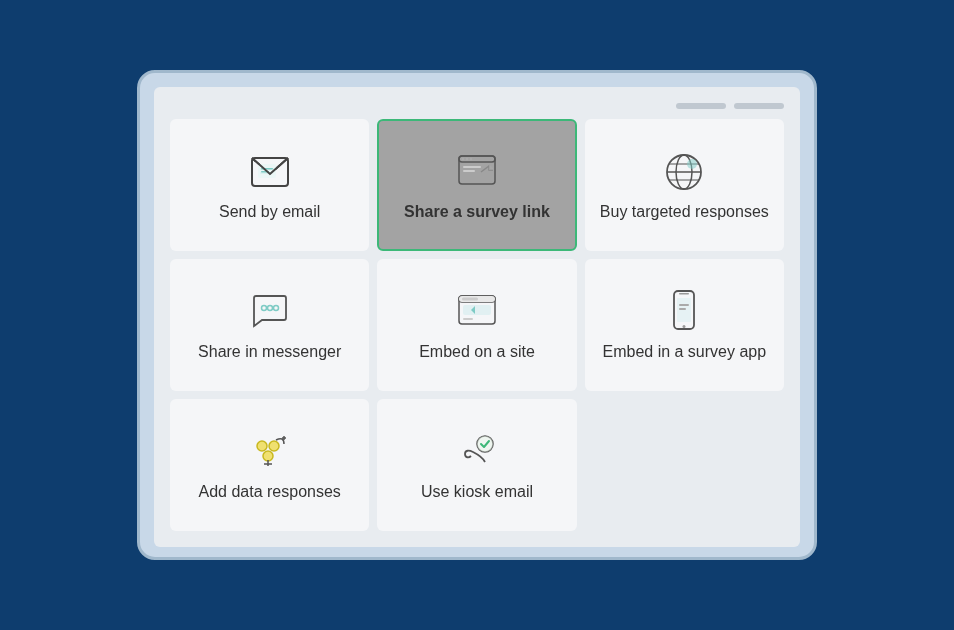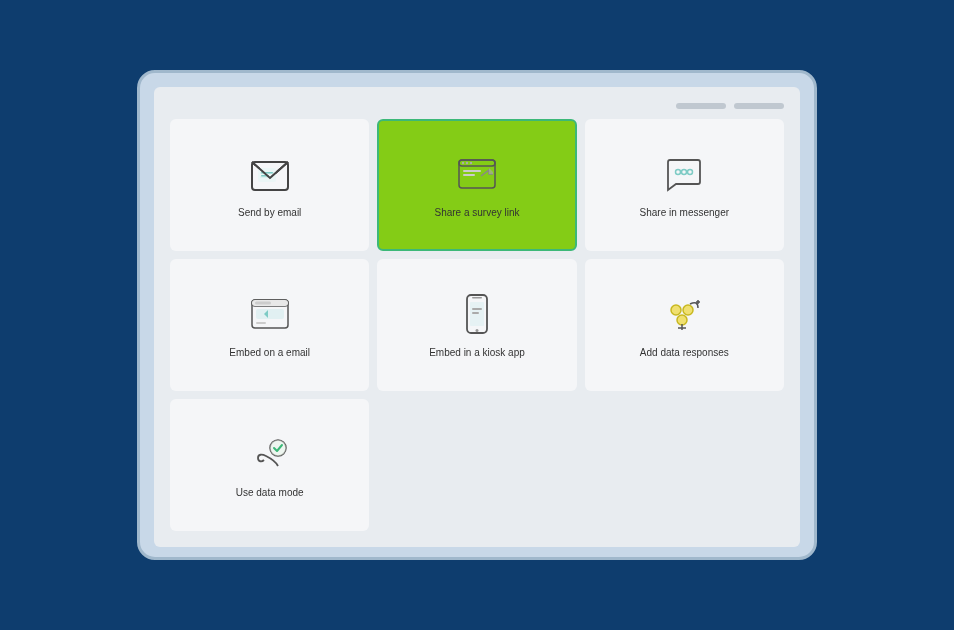--- a/index.html
+++ b/index.html
@@ -66,25 +66,26 @@
       align-items: center;
       justify-content: center;
       padding: 12px 8px 10px;
       cursor: pointer;
       border: 2px solid transparent;
       transition: border-color 0.15s;
     }
 
     .card.active {
       border-color: #3cb878;
-      background: #84cc16;
+      background: #a3a3a3;
+      font-weight: bold;
     }
 
     .card-label {
-      font-size: 10px;
+      font-size: 16px;
       color: #333;
       margin-top: 8px;
       text-align: center;
       line-height: 1.3;
     }
 
     .icon-wrap {
       width: 44px;
       height: 44px;
       display: flex;
@@ -133,20 +134,33 @@
     <rect x="8" y="12" width="18" height="2" rx="1" fill="#ccc"></rect>
     <path d="M26 18 L34 12 L34 16 L38 16" fill="none" stroke="#888" stroke-width="1.5"></path>
     <polygon points="34,10 38,14 38,16 34,16 34,10" fill="#aaa" opacity="0.6"></polygon>
     <rect x="8" y="16" width="12" height="2" rx="1" fill="#ccc"></rect>
   </svg>
           </div>
           <div class="card-label">Share a survey link</div>
         </div>
         <div class="card">
           <div class="icon-wrap">
+            <svg width="40" height="40" viewBox="0 0 40 40">
+    <circle cx="20" cy="20" r="17" fill="none" stroke="#555" stroke-width="1.8"></circle>
+    <ellipse cx="20" cy="20" rx="8" ry="17" fill="none" stroke="#555" stroke-width="1.5"></ellipse>
+    <line x1="3" y1="20" x2="37" y2="20" stroke="#555" stroke-width="1.5"></line>
+    <line x1="5" y1="12" x2="35" y2="12" stroke="#555" stroke-width="1.2"></line>
+    <line x1="5" y1="28" x2="35" y2="28" stroke="#555" stroke-width="1.2"></line>
+    <circle cx="28" cy="12" r="5" fill="#7ecbc5" opacity="0.5"></circle>
+  </svg>
+          </div>
+          <div class="card-label">Buy targeted responses</div>
+        </div>
+        <div class="card">
+          <div class="icon-wrap">
             <svg width="44" height="40" viewBox="0 0 44 40">
     <path d="M6 6 Q6 4 8 4 L36 4 Q38 4 38 6 L38 26 Q38 28 36 28 L14 28 L6 34 L6 6 Z" fill="none" stroke="#555" stroke-width="1.8"></path>
     <circle cx="16" cy="16" r="2.5" fill="none" stroke="#7ecbc5" stroke-width="1.5"></circle>
     <circle cx="22" cy="16" r="2.5" fill="none" stroke="#7ecbc5" stroke-width="1.5"></circle>
     <circle cx="28" cy="16" r="2.5" fill="none" stroke="#7ecbc5" stroke-width="1.5"></circle>
   </svg>
           </div>
           <div class="card-label">Share in messenger</div>
         </div>
         <div class="card">
@@ -154,34 +168,34 @@
             <svg width="44" height="36" viewBox="0 0 44 36">
     <rect x="4" y="2" width="36" height="28" rx="3" fill="none" stroke="#555" stroke-width="1.5"></rect>
     <rect x="4" y="2" width="36" height="6" rx="3" fill="none" stroke="#555" stroke-width="1.5"></rect>
     <rect x="4" y="2" width="36" height="6" rx="3" fill="#e8e8e8"></rect>
     <rect x="7" y="3.5" width="16" height="3" rx="1.5" fill="#ccc"></rect>
     <rect x="8" y="11" width="28" height="10" rx="2" fill="#d8eef0" opacity="0.7"></rect>
     <path d="M16 16 L20 12 L20 20 Z" fill="#7ecbc5"></path>
     <rect x="8" y="24" width="10" height="2" rx="1" fill="#ccc"></rect>
   </svg>
           </div>
-          <div class="card-label">Embed on a email</div>
+          <div class="card-label">Embed on a site</div>
         </div>
         <div class="card">
           <div class="icon-wrap">
             <svg width="28" height="44" viewBox="0 0 28 44">
     <rect x="4" y="1" width="20" height="38" rx="4" fill="none" stroke="#555" stroke-width="1.8"></rect>
     <rect x="9" y="3" width="10" height="1.5" rx="0.75" fill="#999"></rect>
     <circle cx="14" cy="36.5" r="1.5" fill="#999"></circle>
     <rect x="7" y="8" width="14" height="24" rx="1" fill="#d8eef0" opacity="0.5"></rect>
     <rect x="9" y="14" width="10" height="2" rx="1" fill="#aaa"></rect>
     <rect x="9" y="18" width="7" height="2" rx="1" fill="#aaa"></rect>
   </svg>
           </div>
-          <div class="card-label">Embed in a kiosk app</div>
+          <div class="card-label">Embed in a survey app</div>
         </div>
         <div class="card">
           <div class="icon-wrap">
             <svg width="44" height="40" viewBox="0 0 44 40">
     <circle cx="14" cy="14" r="5" fill="#f0e070" stroke="#c8b820" stroke-width="1.5"></circle>
     <circle cx="26" cy="14" r="5" fill="#f0e070" stroke="#c8b820" stroke-width="1.5"></circle>
     <circle cx="20" cy="24" r="5" fill="#f0e070" stroke="#c8b820" stroke-width="1.5"></circle>
     <path d="M28 8 Q36 4 36 12" fill="none" stroke="#555" stroke-width="1.5"></path>
     <line x1="34" y1="6" x2="38" y2="6" stroke="#555" stroke-width="1.5"></line>
     <line x1="36" y1="4" x2="36" y2="8" stroke="#555" stroke-width="1.5"></line>
@@ -192,17 +206,17 @@
         </div>
         <div class="card">
           <div class="icon-wrap">
             <svg width="44" height="40" viewBox="0 0 44 40">
     <path d="M30 30 C28 26 22 22 18 20 C14 18 10 18 10 22 C10 26 14 26 16 24" fill="none" stroke="#555" stroke-width="1.8"></path>
     <circle cx="30" cy="12" r="8" fill="none" stroke="#555" stroke-width="1.5"></circle>
     <circle cx="30" cy="12" r="8" fill="#e8f6e8" opacity="0.5"></circle>
     <path d="M26 12 L29 15 L34 9" fill="none" stroke="#3cb878" stroke-width="2" stroke-linecap="round" stroke-linejoin="round"></path>
   </svg>
           </div>
-          <div class="card-label">Use data mode</div>
+          <div class="card-label">Use kiosk email</div>
         </div>
       </div>
   </div>
 </div>
 
 </body></html>

